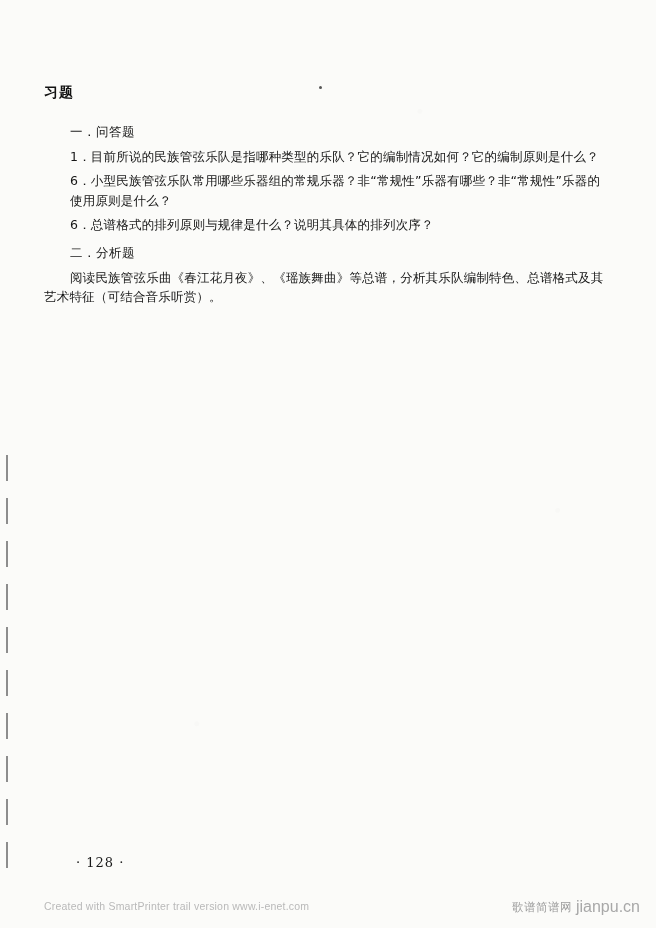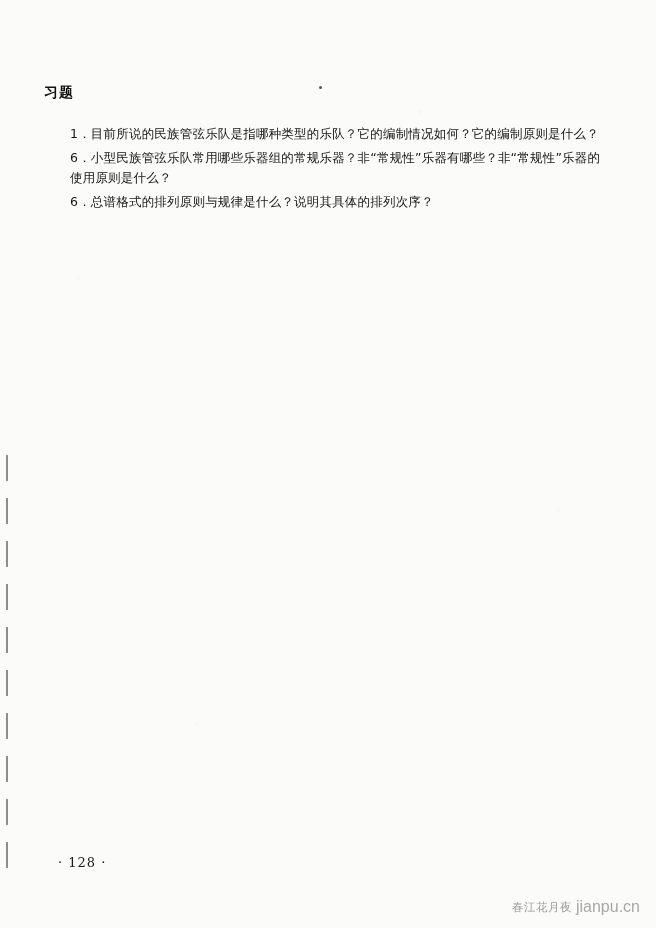--- a/index.html
+++ b/index.html
@@ -99,21 +99,21 @@
     padding-left: 0;
     text-indent: 26px;
     letter-spacing: 0.2px;
   }
   .sec2 {
     margin-top: 10px;
   }
 
   .page-number {
     position: absolute;
-    left: 58px;
+    left: 76px;
     top: 855px;
     font-size: 13px;
     color: #1a1a1a;
     letter-spacing: 1px;
     font-family: "DejaVu Serif", "Liberation Serif", serif;
   }
 
   .footer-note {
     position: absolute;
     left: 44px;
@@ -163,29 +163,35 @@
     <i></i>
   </div>
 
   <div class="content">
 
     <div class="dot-mark"></div>
 
     <h1 class="heading">习题</h1>
 
     <div class="section">
+      <p class="section-title">一．问答题</p>
       <p class="q">1．目前所说的民族管弦乐队是指哪种类型的乐队？它的编制情况如何？它的编制原则是什么？</p>
       <p class="q">6．小型民族管弦乐队常用哪些乐器组的常规乐器？非“常规性”乐器有哪些？非“常规性”乐器的使用原则是什么？</p>
       <p class="q">6．总谱格式的排列原则与规律是什么？说明其具体的排列次序？</p>
     </div>
 
+    <div class="section sec2">
+      <p class="section-title">二．分析题</p>
+      <p class="para">阅读民族管弦乐曲《春江花月夜》、《瑶族舞曲》等总谱，分析其乐队编制特色、总谱格式及其艺术特征（可结合音乐听赏）。</p>
+    </div>
 
   </div>
 
   <div class="page-number">· 128 ·</div>
 
+  <div class="footer-note">Created with SmartPrinter trail version www.i-enet.com</div>
 
   <div class="watermark">
-    <span class="wm-cn">春江花月夜</span>
+    <span class="wm-cn">歌谱简谱网</span>
     <span class="wm-en">jianpu.cn</span>
   </div>
 
 </div>
 
 </body></html>

